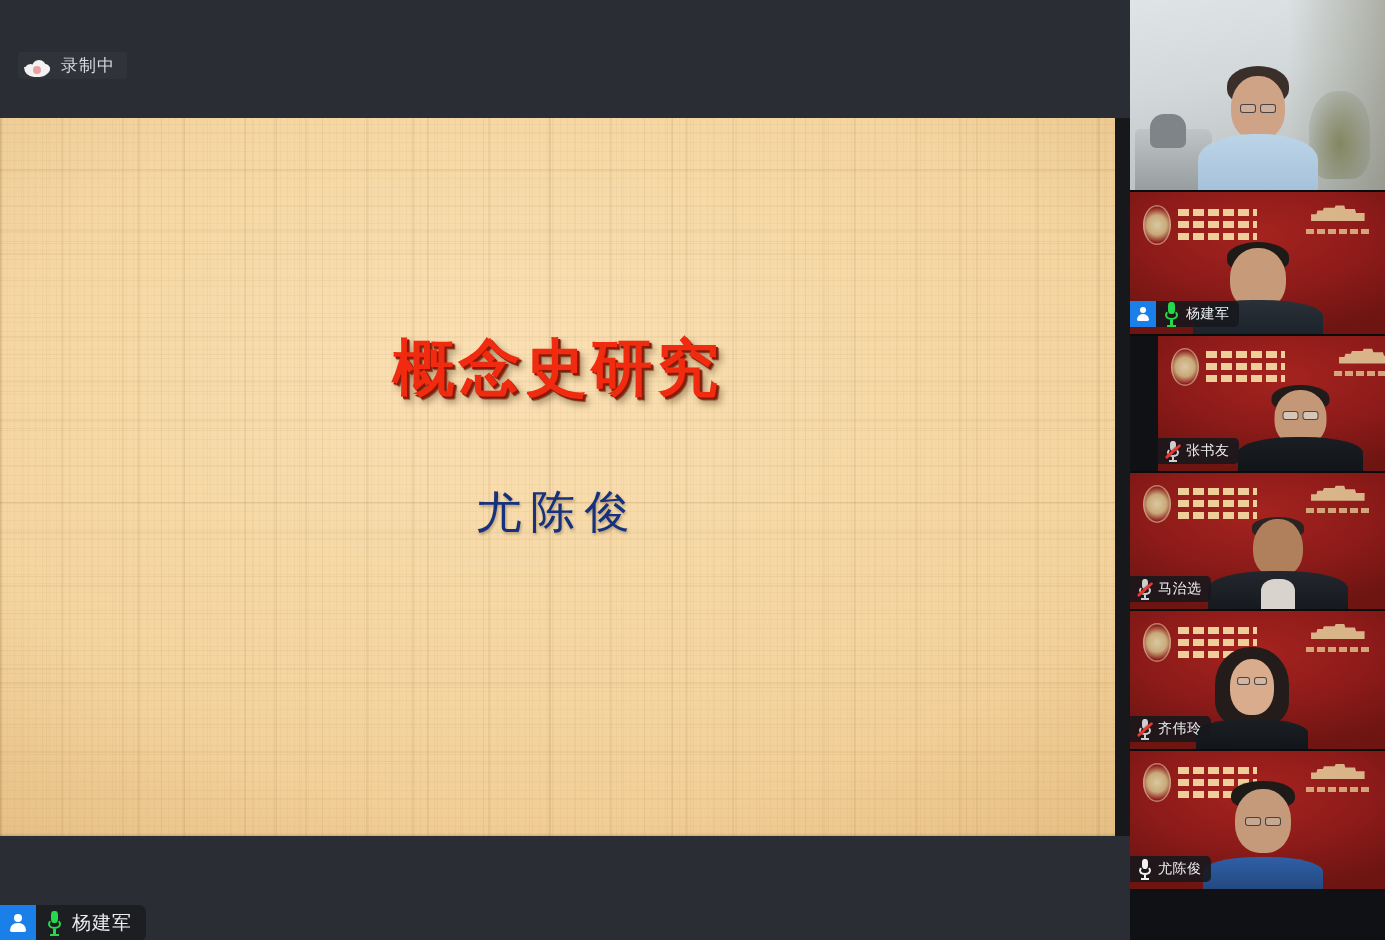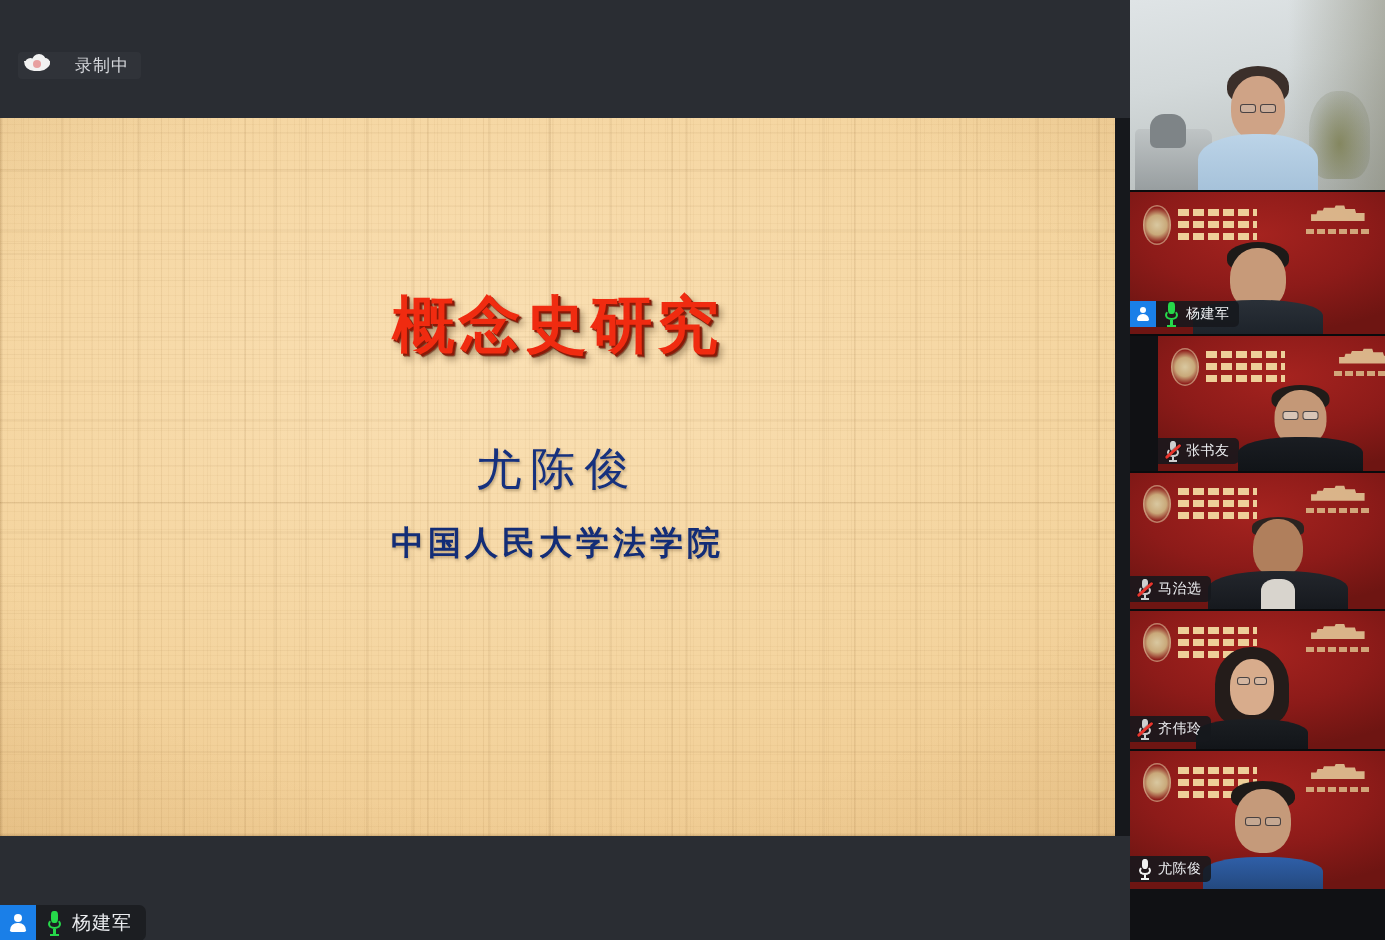--- a/index.html
+++ b/index.html
@@ -14,21 +14,21 @@
     background:#2a2d33;
   }
 
   
   #rec-bar {
     position:absolute; left:0; top:0; width:1130px; height:118px;
     background:#2a2d33;
   }
   #rec-pill {
     position:absolute; left:18px; top:52px;
-    display:flex; align-items:flex-start; gap:25px;
+    display:flex; align-items:flex-end; gap:11px;
     padding:2px 12px 2px 6px;
     border-radius:4px;
     background:rgba(255,255,255,0.03);
   }
   .cloud-rec {
     position:relative; width:26px; height:17px;
   }
   .cloud-rec .c-body {
     position:absolute; left:0; bottom:0; width:26px; height:10px;
     background:#f2f2f2; border-radius:0 0 13px 13px;
@@ -110,21 +110,21 @@
     font-weight:bold;
     color:#f02b10;
     letter-spacing:4px;
     line-height:1.18;
     text-shadow:
       2px 2px 0 #8a1a08,
       3px 3px 1px rgba(90,20,5,0.65),
       5px 6px 7px rgba(60,35,10,0.45);
     white-space:nowrap;
   }
-  .slide-title-1 { font-size:62px; }
+  .slide-title-1 { font-size:62px;margin-top:43px; }
   .slide-title-2 { font-size:62px; margin-top:12px; }
 
   .author {
     margin-top:78px;
     font-family:"DejaVu Serif", serif;
     font-size:45px;
     color:#16317e;
     letter-spacing:9px;
     text-shadow:1px 2px 3px rgba(70,50,20,0.35);
   }
@@ -360,21 +360,20 @@
     </div>
 
     <div id="slide">
       <div class="slub"></div>
       <div class="vignette"></div>
       <div id="slide-inner">
         <div class="title-block">
           <div class="slide-title slide-title-1">概念史研究</div>
         </div>
         <div class="author">尤陈俊</div>
-        <div class="affiliation">中国人民大学法学院</div>
       </div>
     </div>
     <div id="slide-right-strip"></div>
 
     <div id="bottom-area">
       <div id="speaker-pill">
         <div class="host-badge">
           <span class="person-glyph">
               <span class="head"></span>
               <span class="body"></span>

